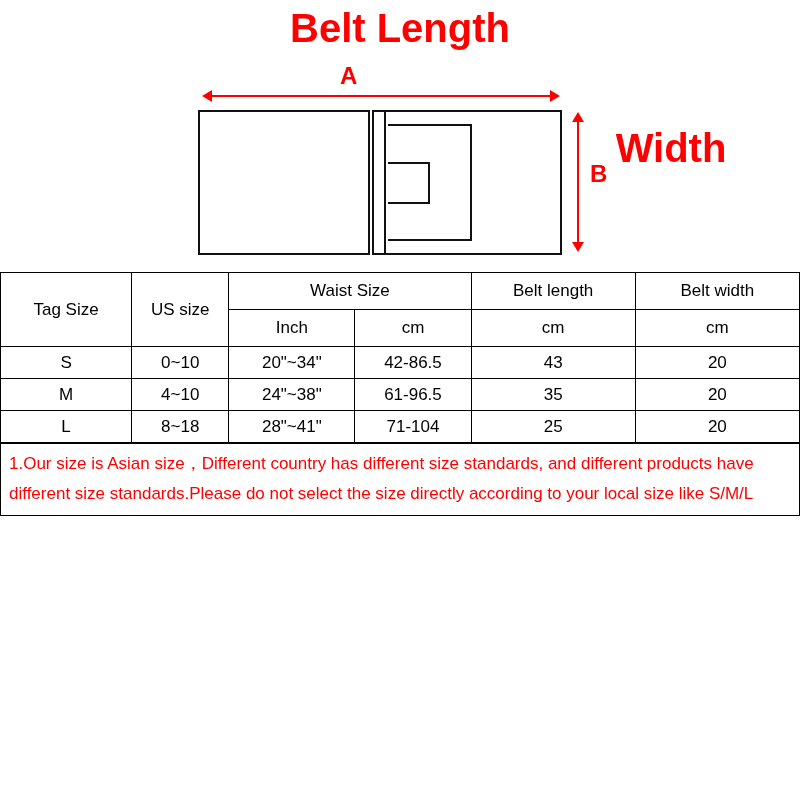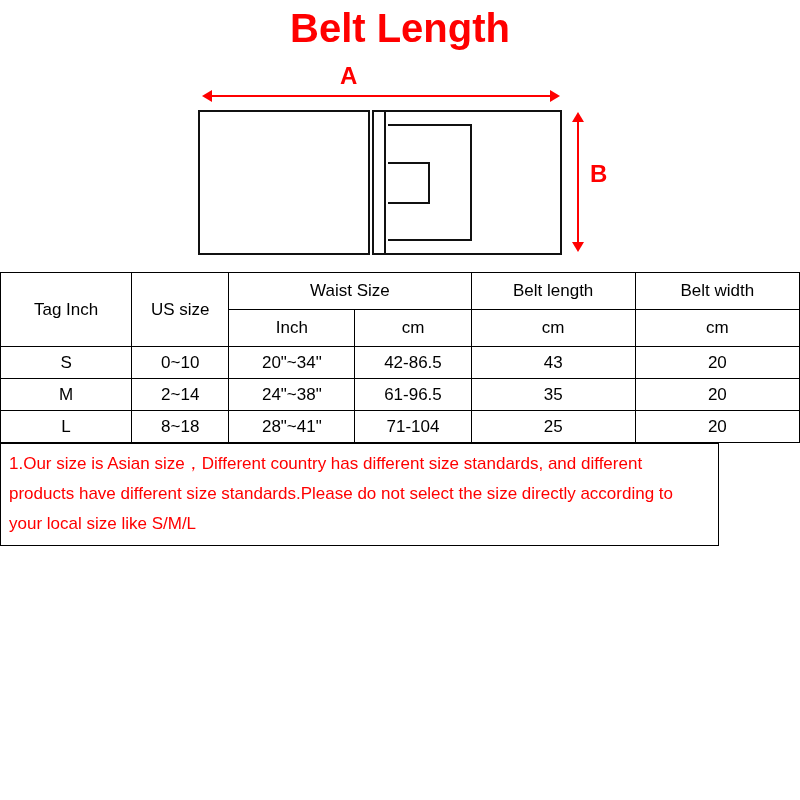--- a/index.html
+++ b/index.html
@@ -213,21 +213,21 @@
   }
   .col-tag    { width: 131px; }
   .col-us     { width: 97px;  }
   .col-inch   { width: 126px; }
   .col-cm     { width: 116px; }
   .col-bl     { width: 164px; }
   .col-bw     { width: 164px; }
 
   
   .notes {
-    width: 719px;
+    width: 800px;
     box-sizing: border-box;
   }
   .note {
     border: 1px solid #000;
     border-top: none;
     box-sizing: border-box;
     color: #ff0000;
     font-size: 17px;
     line-height: 30px;
     padding: 5px 8px 6px 8px;
@@ -242,20 +242,21 @@
 </head>
 <body>
 
 <div class="page">
 
   <div class="diagram">
 
     <div class="title-belt-length">Belt Length</div>
 
     <div class="title-belt-width">
+      <div>Width</div>
     </div>
 
     <div class="label-a">A</div>
 
     <div class="measure-a">
       <span class="arrow-left"></span>
       <span class="line"></span>
       <span class="arrow-right"></span>
     </div>
 
@@ -280,21 +281,21 @@
     <colgroup>
       <col class="col-tag">
         <col class="col-us">
         <col class="col-inch">
         <col class="col-cm">
         <col class="col-bl">
         <col class="col-bw">
     </colgroup>
     <tbody>
       <tr class="row-head">
-        <td rowspan="2">Tag Inch</td>
+        <td rowspan="2">Tag Size</td>
         <td rowspan="2">US size</td>
         <td colspan="2">Waist Size</td>
         <td>Belt length</td>
         <td>Belt width</td>
       </tr>
       <tr class="row-head">
         <td>Inch</td>
         <td>cm</td>
         <td>cm</td>
         <td>cm</td>
@@ -303,21 +304,21 @@
       <tr>
         <td>S</td>
         <td>0~10</td>
         <td>20"~34"</td>
         <td>42-86.5</td>
         <td>43</td>
         <td>20</td>
       </tr>
       <tr>
         <td>M</td>
-        <td>2~14</td>
+        <td>4~10</td>
         <td>24"~38"</td>
         <td>61-96.5</td>
         <td>35</td>
         <td>20</td>
       </tr>
       <tr>
         <td>L</td>
         <td>8~18</td>
         <td>28"~41"</td>
         <td>71-104</td>

